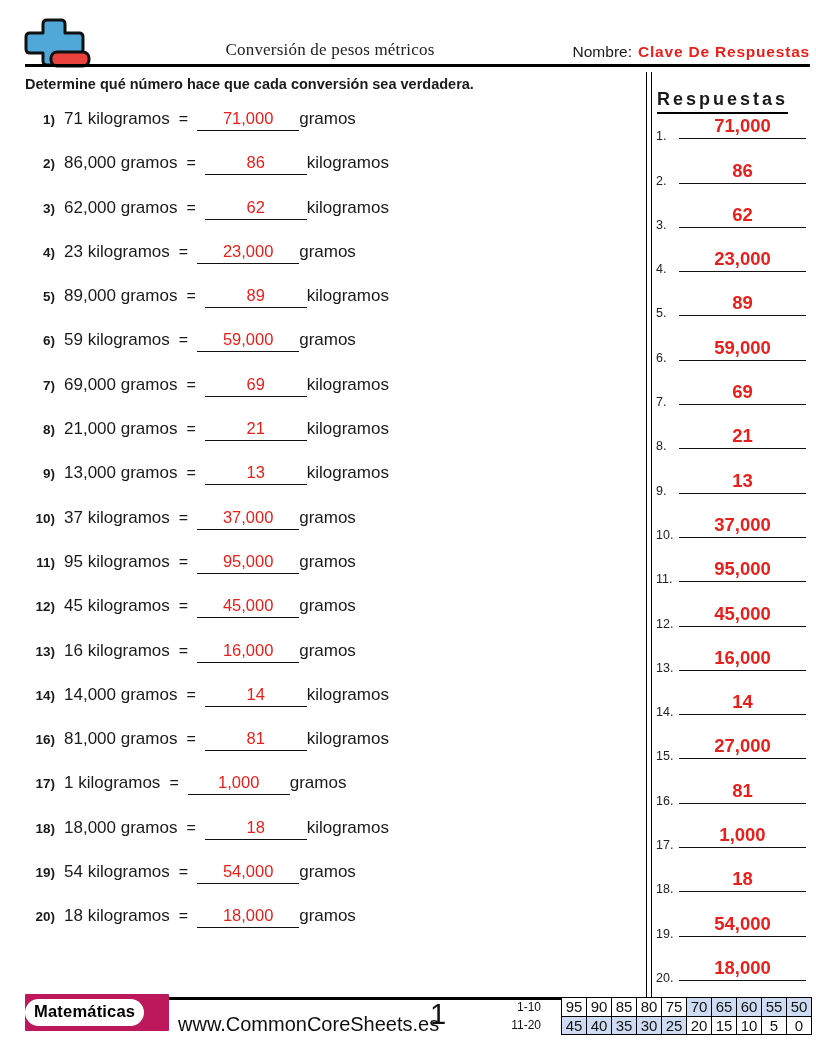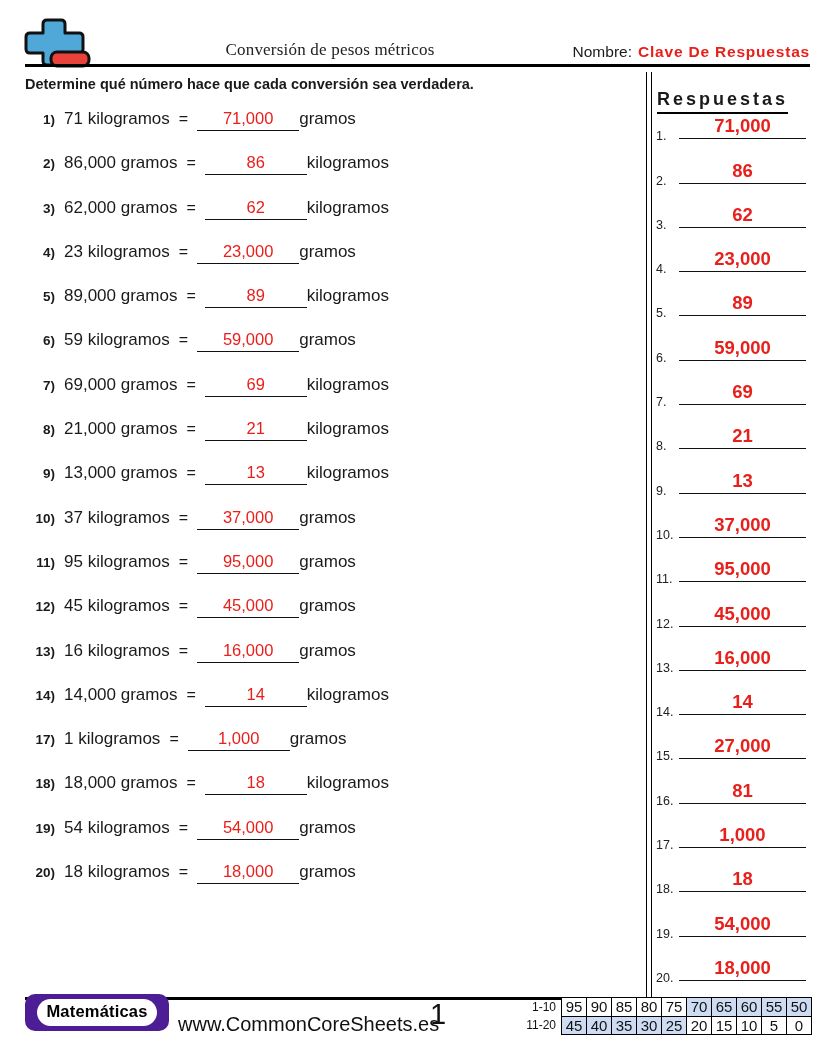--- a/index.html
+++ b/index.html
@@ -33,31 +33,31 @@
   .ans-header{position:absolute;left:657px;top:77px;font-size:18px;font-weight:bold;
     letter-spacing:3px;border-bottom:2.5px solid #000;padding-bottom:2px;margin-top:12px;}
   .answer-list{position:absolute;left:650px;top:103px;width:162px;}
   .arow{height:44.3px;position:relative;}
   .anum{position:absolute;left:6px;bottom:4px;font-size:12.5px;color:#222;}
   .aline{position:absolute;left:29px;right:6px;bottom:8px;border-bottom:1.7px solid #111;
     text-align:center;}
   .aval{color:var(--answer-red,#e8201c);font-weight:bold;font-size:18.5px;display:inline-block;padding-bottom:1px;}
   
   .footer-line{position:absolute;left:25px;right:5px;top:997px;height:2.5px;background:#000;}
-  .logo{position:absolute;left:25px;top:994px;width:144px;height:37px;background:#4c1d95;
-    border-radius:10px;display:flex;align-items:center;justify-content:center;}
+  .logo{position:absolute;left:25px;top:994px;width:144px;height:37px;background:#be185d;
+    border-radius:1px;display:flex;align-items:center;justify-content:flex-start;}
   .logo-pill{background:#fff;border-radius:16px;padding:3px 9px 5px;font-weight:bold;
     font-size:16.5px;letter-spacing:.2px;color:#000;}
   .website{position:absolute;left:178px;top:1013px;font-size:20px;color:#111;}
   .page-num{position:absolute;left:430px;top:998px;font-size:29px;color:#111;}
   .score{position:absolute;right:4px;top:997px;border-collapse:collapse;}
   .score td{border:1.5px solid #000;width:24px;height:17.5px;text-align:center;
     padding:0;font-size:15px;color:#111;background:#fff;}
   .score td.lbl{border:none;background:transparent;width:42px;text-align:right;
-    padding-right:5px;font-size:12px;}
+    padding-right:20px;font-size:12px;}
   .score td.hl{background:var(--score-highlight,#cddcf2);}
 </style>
 </head>
 <body>
 
 <div class="page">
 
   <div class="icon-wrap">
     <svg width="68" height="50" viewBox="0 0 68 50">
       <path class="plus-shape" d="M19 6 Q19 2 23 2 L37 2 Q41 2 41 6 L41 15 L55 15 Q59 15 59 19 L59 31 Q59 35 55 35 L41 35 L41 43 Q41 47 37 47 L23 47 Q19 47 19 43 L19 35 L6 35 Q2 35 2 31 L2 19 Q2 15 6 15 L19 15 Z"></path>
@@ -77,20 +77,21 @@
       <div class="prow"><span class="pnum">5)</span><span class="pgiven">89,000 gramos</span><span class="peq">=</span><span class="pblank">89</span><span class="punit">kilogramos</span></div>
       <div class="prow"><span class="pnum">6)</span><span class="pgiven">59 kilogramos</span><span class="peq">=</span><span class="pblank">59,000</span><span class="punit">gramos</span></div>
       <div class="prow"><span class="pnum">7)</span><span class="pgiven">69,000 gramos</span><span class="peq">=</span><span class="pblank">69</span><span class="punit">kilogramos</span></div>
       <div class="prow"><span class="pnum">8)</span><span class="pgiven">21,000 gramos</span><span class="peq">=</span><span class="pblank">21</span><span class="punit">kilogramos</span></div>
       <div class="prow"><span class="pnum">9)</span><span class="pgiven">13,000 gramos</span><span class="peq">=</span><span class="pblank">13</span><span class="punit">kilogramos</span></div>
       <div class="prow"><span class="pnum">10)</span><span class="pgiven">37 kilogramos</span><span class="peq">=</span><span class="pblank">37,000</span><span class="punit">gramos</span></div>
       <div class="prow"><span class="pnum">11)</span><span class="pgiven">95 kilogramos</span><span class="peq">=</span><span class="pblank">95,000</span><span class="punit">gramos</span></div>
       <div class="prow"><span class="pnum">12)</span><span class="pgiven">45 kilogramos</span><span class="peq">=</span><span class="pblank">45,000</span><span class="punit">gramos</span></div>
       <div class="prow"><span class="pnum">13)</span><span class="pgiven">16 kilogramos</span><span class="peq">=</span><span class="pblank">16,000</span><span class="punit">gramos</span></div>
       <div class="prow"><span class="pnum">14)</span><span class="pgiven">14,000 gramos</span><span class="peq">=</span><span class="pblank">14</span><span class="punit">kilogramos</span></div>
+      <div class="prow"><span class="pnum">16)</span><span class="pgiven">81,000 gramos</span><span class="peq">=</span><span class="pblank">81</span><span class="punit">kilogramos</span></div>
       <div class="prow"><span class="pnum">17)</span><span class="pgiven">1 kilogramos</span><span class="peq">=</span><span class="pblank">1,000</span><span class="punit">gramos</span></div>
       <div class="prow"><span class="pnum">18)</span><span class="pgiven">18,000 gramos</span><span class="peq">=</span><span class="pblank">18</span><span class="punit">kilogramos</span></div>
       <div class="prow"><span class="pnum">19)</span><span class="pgiven">54 kilogramos</span><span class="peq">=</span><span class="pblank">54,000</span><span class="punit">gramos</span></div>
       <div class="prow"><span class="pnum">20)</span><span class="pgiven">18 kilogramos</span><span class="peq">=</span><span class="pblank">18,000</span><span class="punit">gramos</span></div>
     </div>
 
   <div class="divider"></div>
 
   <div class="ans-header">Respuestas</div>
   <div class="answer-list" id="answer-list">

